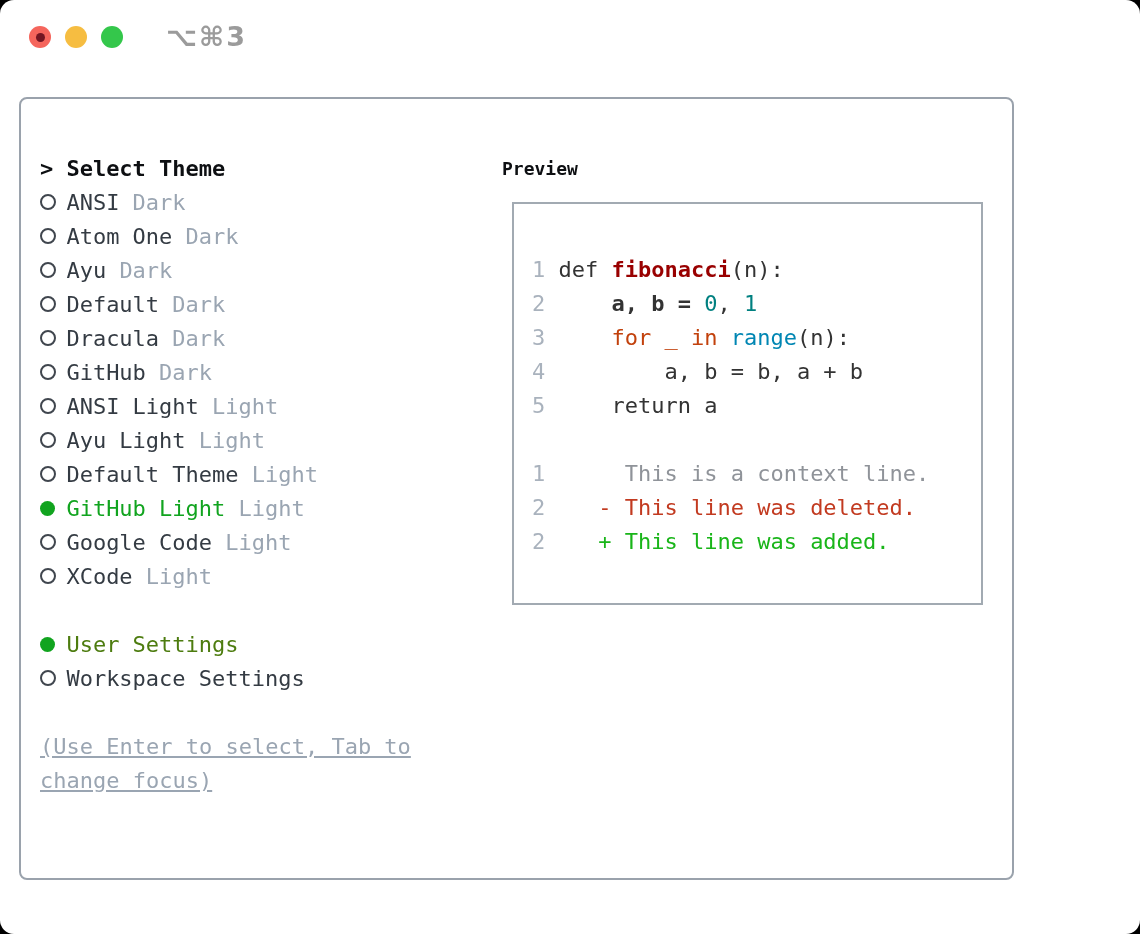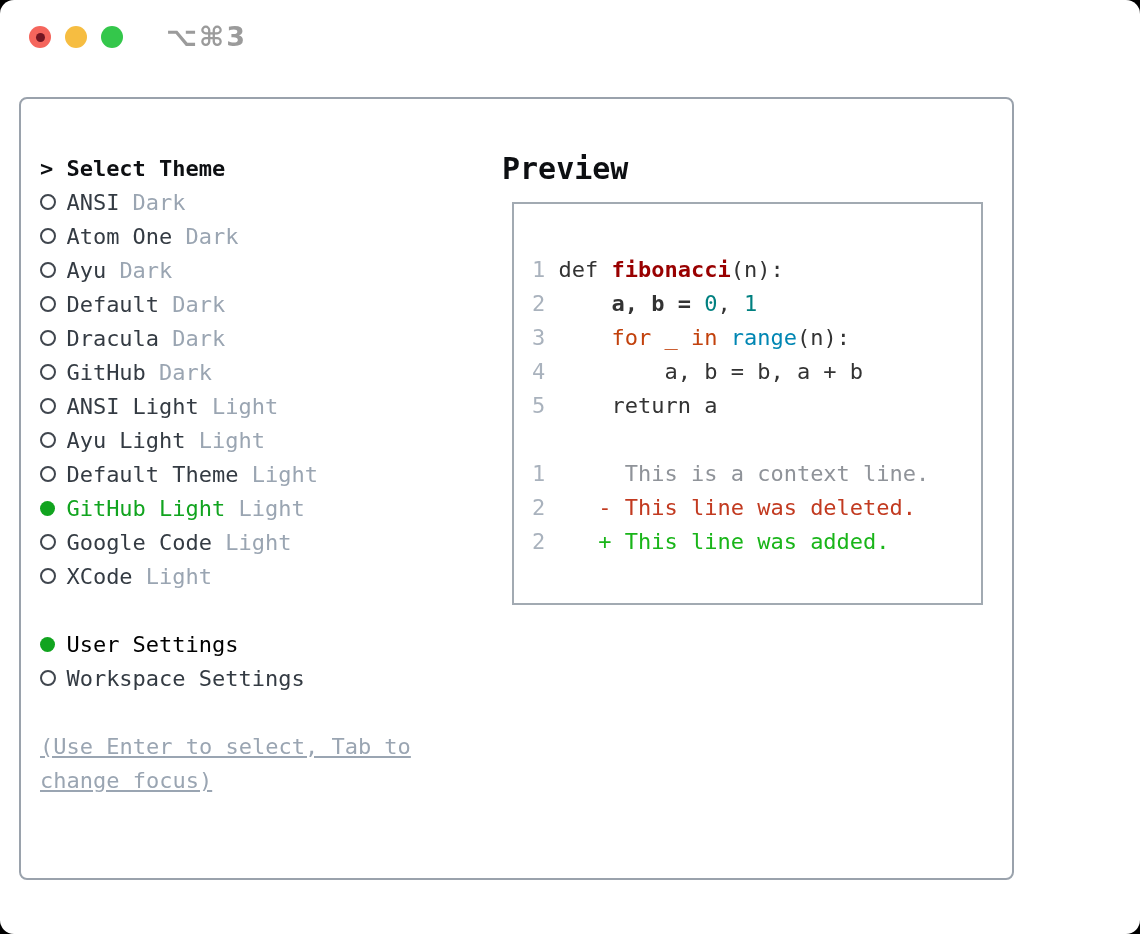--- a/index.html
+++ b/index.html
@@ -30,21 +30,21 @@
   .mk{display:inline-flex;align-items:center;width:26.4px;flex:0 0 26.4px;}
   .ring{width:12px;height:12px;border:2px solid #40464e;border-radius:50%;}
   .seldot{width:15px;height:15px;border-radius:50%;background:#11a41f;}
   .prompt{font-weight:bold;color:#0d0f12;}
   .hdr{font-weight:bold;color:#0d0f12;}
   .hdr2{color:#0d0f12;}
   .nm{color:#343b43;text-align:right;}
   .sfx{color:#9aa5b2;margin-left:1ch;}
   .hint{color:#9aa5b2;text-decoration:underline;}
   
-  .preview-title{position:absolute;left:481px;top:52px;height:34px;display:flex;align-items:center;font-size:30px;font-weight:bold;color:#0d0f12;}
+  .preview-title{position:absolute;left:481px;top:52px;height:34px;display:flex;align-items:center;font-size:18px;font-weight:bold;color:#0d0f12;}
   .preview-box{
     position:absolute;left:491px;top:103px;width:471px;height:403px;
     border:2px solid #a2aab2;background:#fff;
     padding:49px 0 0 18px;box-sizing:border-box;overflow:hidden;
   }
   .line{height:34px;font-size:22px;line-height:34px;white-space:pre;color:#333333;}
   .ln{display:inline-block;width:1ch;margin-right:1ch;color:#a9b2bd;}
 </style>
 </head>
 <body>
@@ -100,21 +100,21 @@
       <div class="row">
         <span class="mk"><span class="ring"></span></span><span class="nm">Google Code</span><span class="sfx">Light</span>
       </div>
       <div class="row">
         <span class="mk"><span class="ring"></span></span><span class="nm">XCode</span><span class="sfx">Light</span>
       </div>
 
       <div class="row"></div>
 
       <div class="row">
-        <span class="mk"><span class="seldot"></span></span><span class="nm" style="color: #000000;">User Settings</span>
+        <span class="mk"><span class="seldot"></span></span><span class="nm" style="color: #4d7c0f;">User Settings</span>
       </div>
       <div class="row">
         <span class="mk"><span class="ring"></span></span><span class="nm">Workspace Settings</span>
       </div>
 
       <div class="row"></div>
 
       <div class="row">
         <span class="hint">(Use Enter to select, Tab to</span>
       </div>

